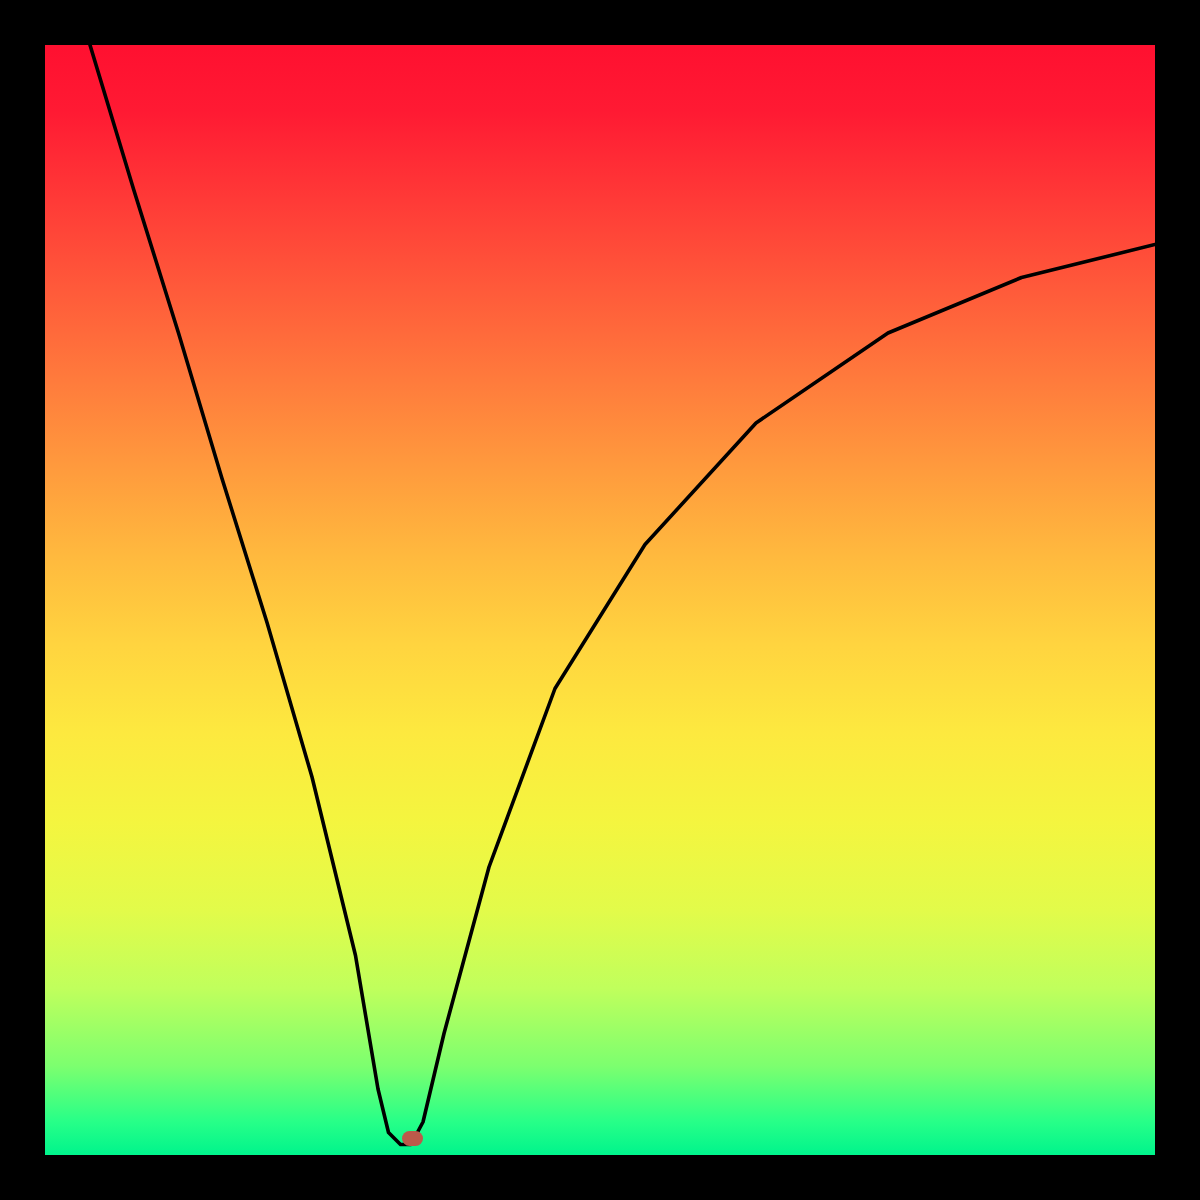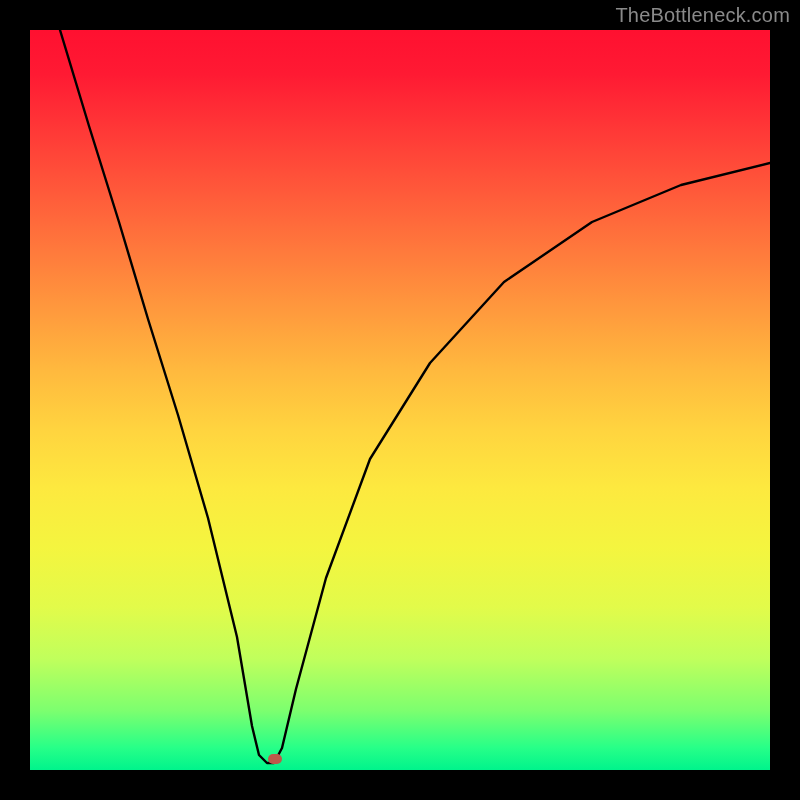--- a/index.html
+++ b/index.html
@@ -93,15 +93,14 @@
                L 474 252
                L 562 192
                L 651 155
                L 740 133" fill="none" stroke="#000" stroke-width="2.4" stroke-linejoin="round" stroke-linecap="round"></path>
     </svg>
 
     <div class="marker" style="left: 238px; top: 724px;"></div>
 
   </div>
 
-  <div class="watermark">TheBottleneck.com</div>
 
 </div>
 
 </body></html>

